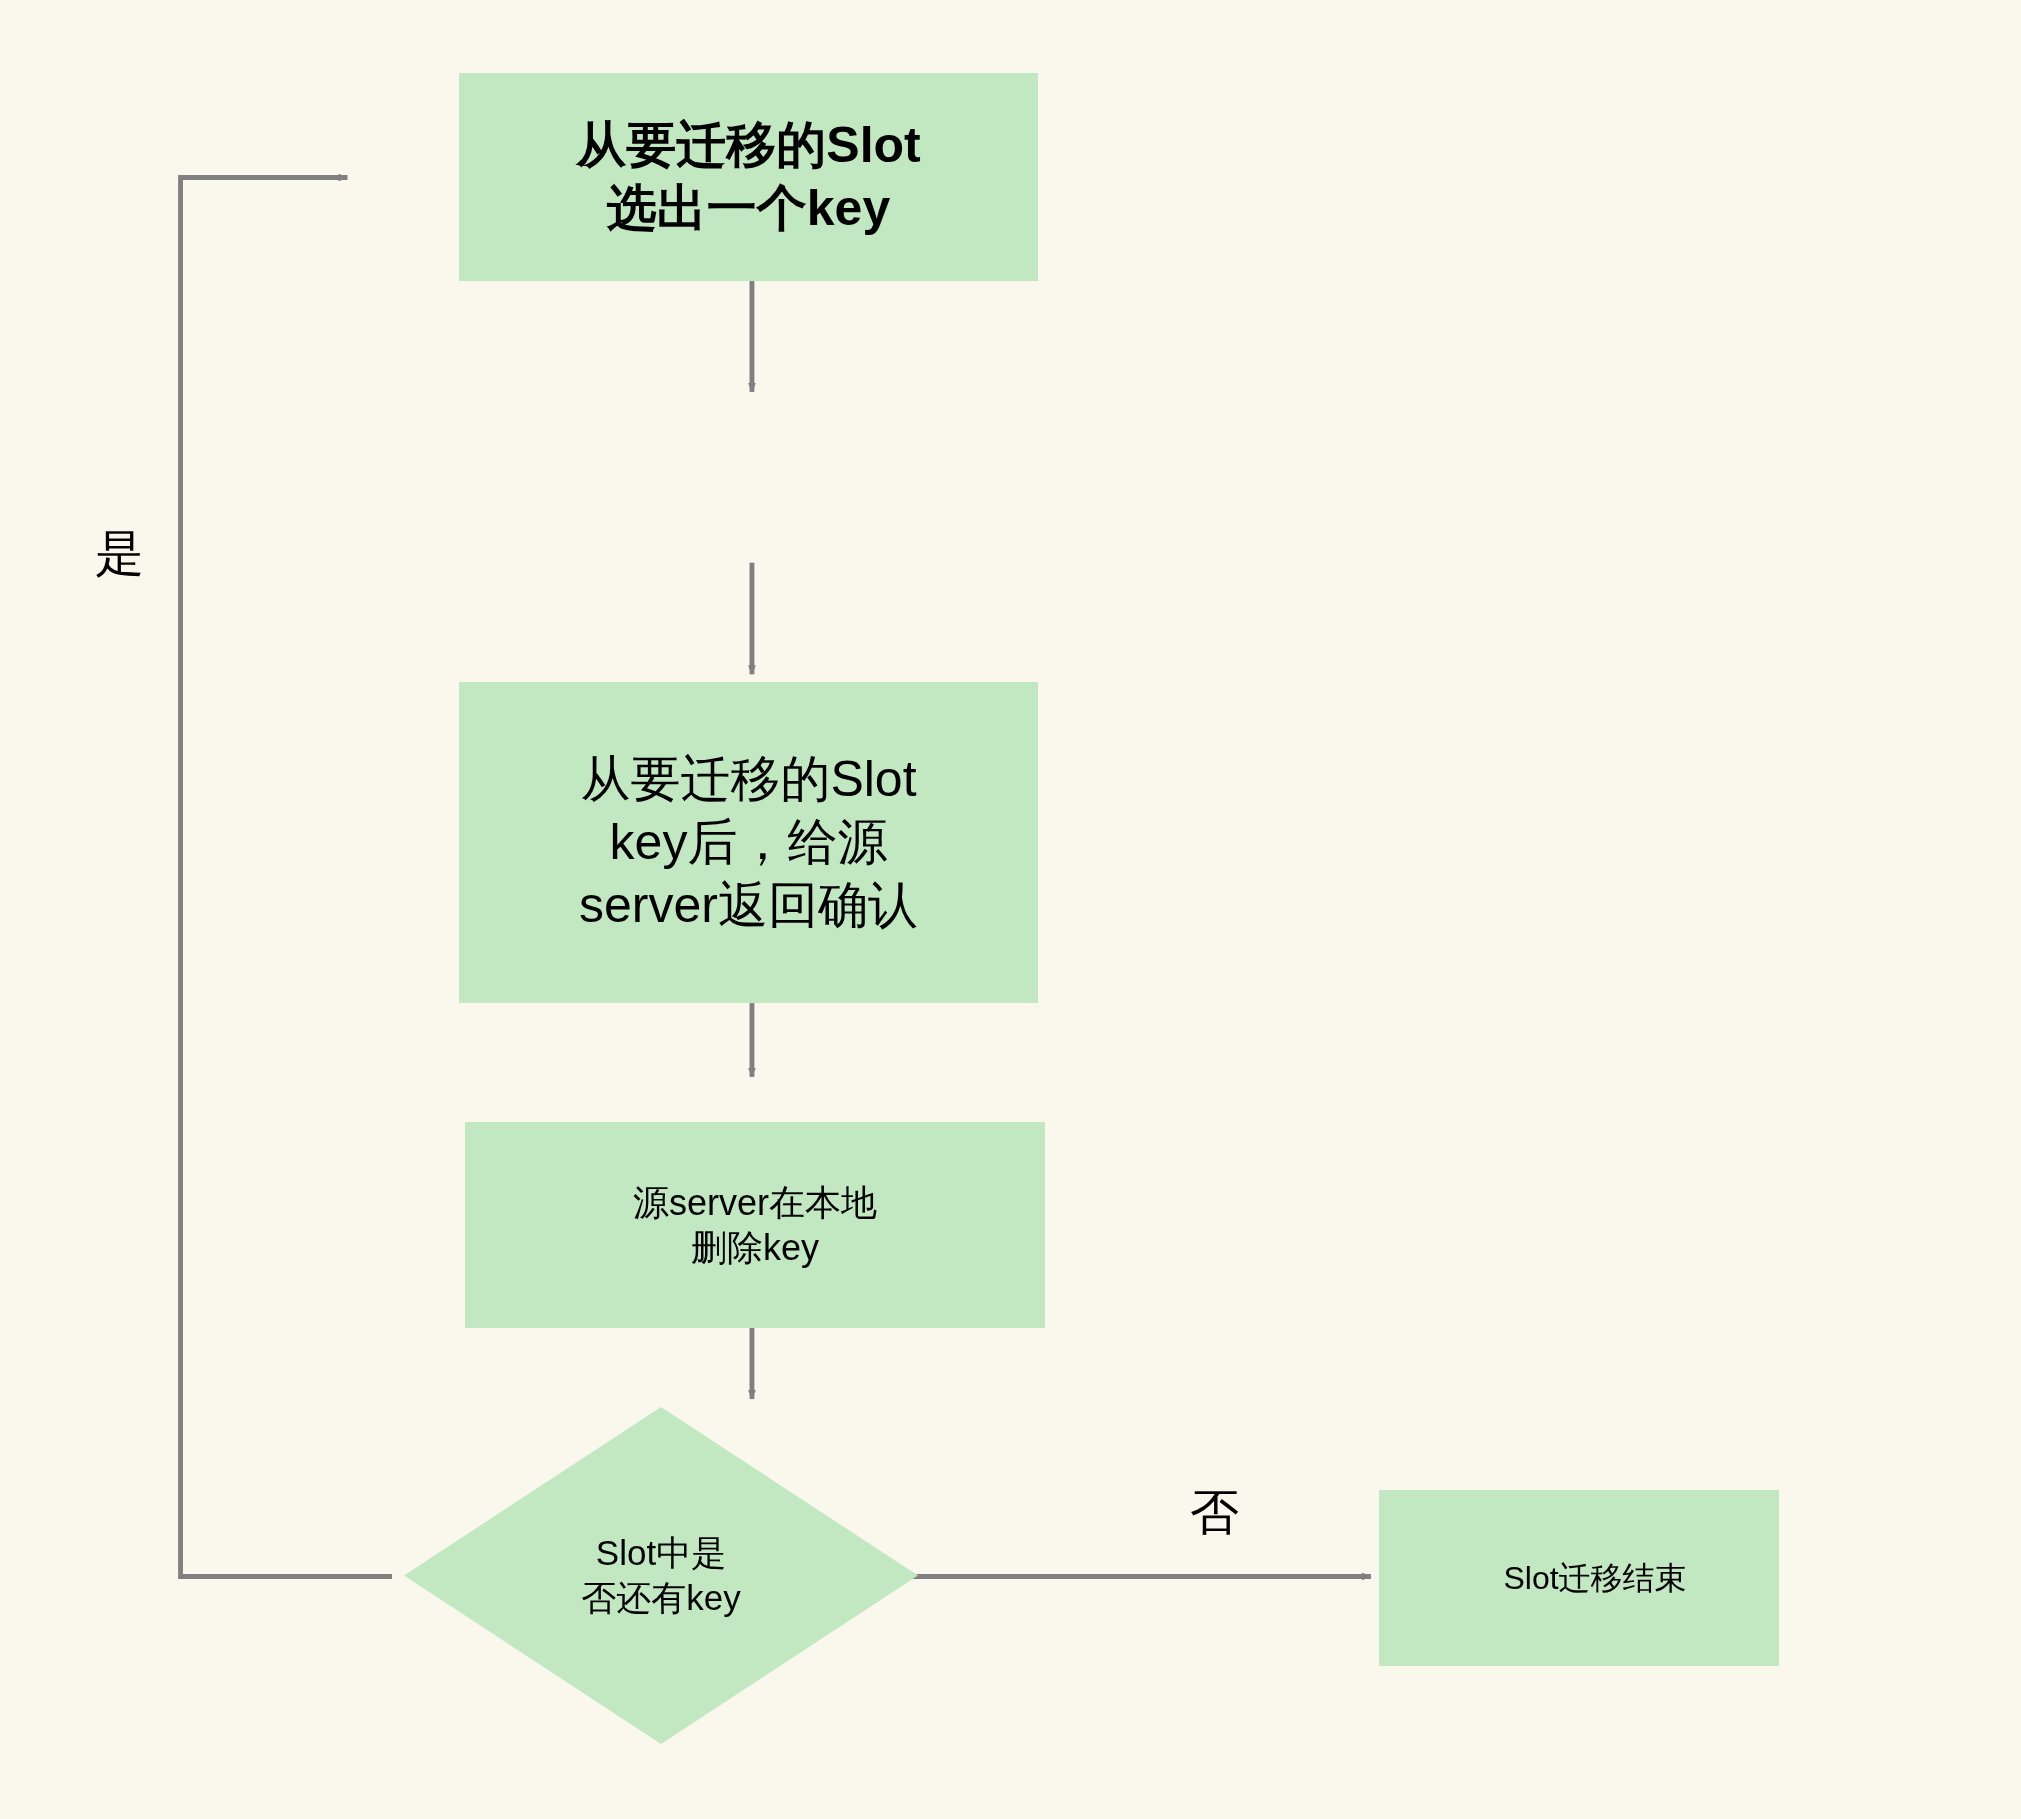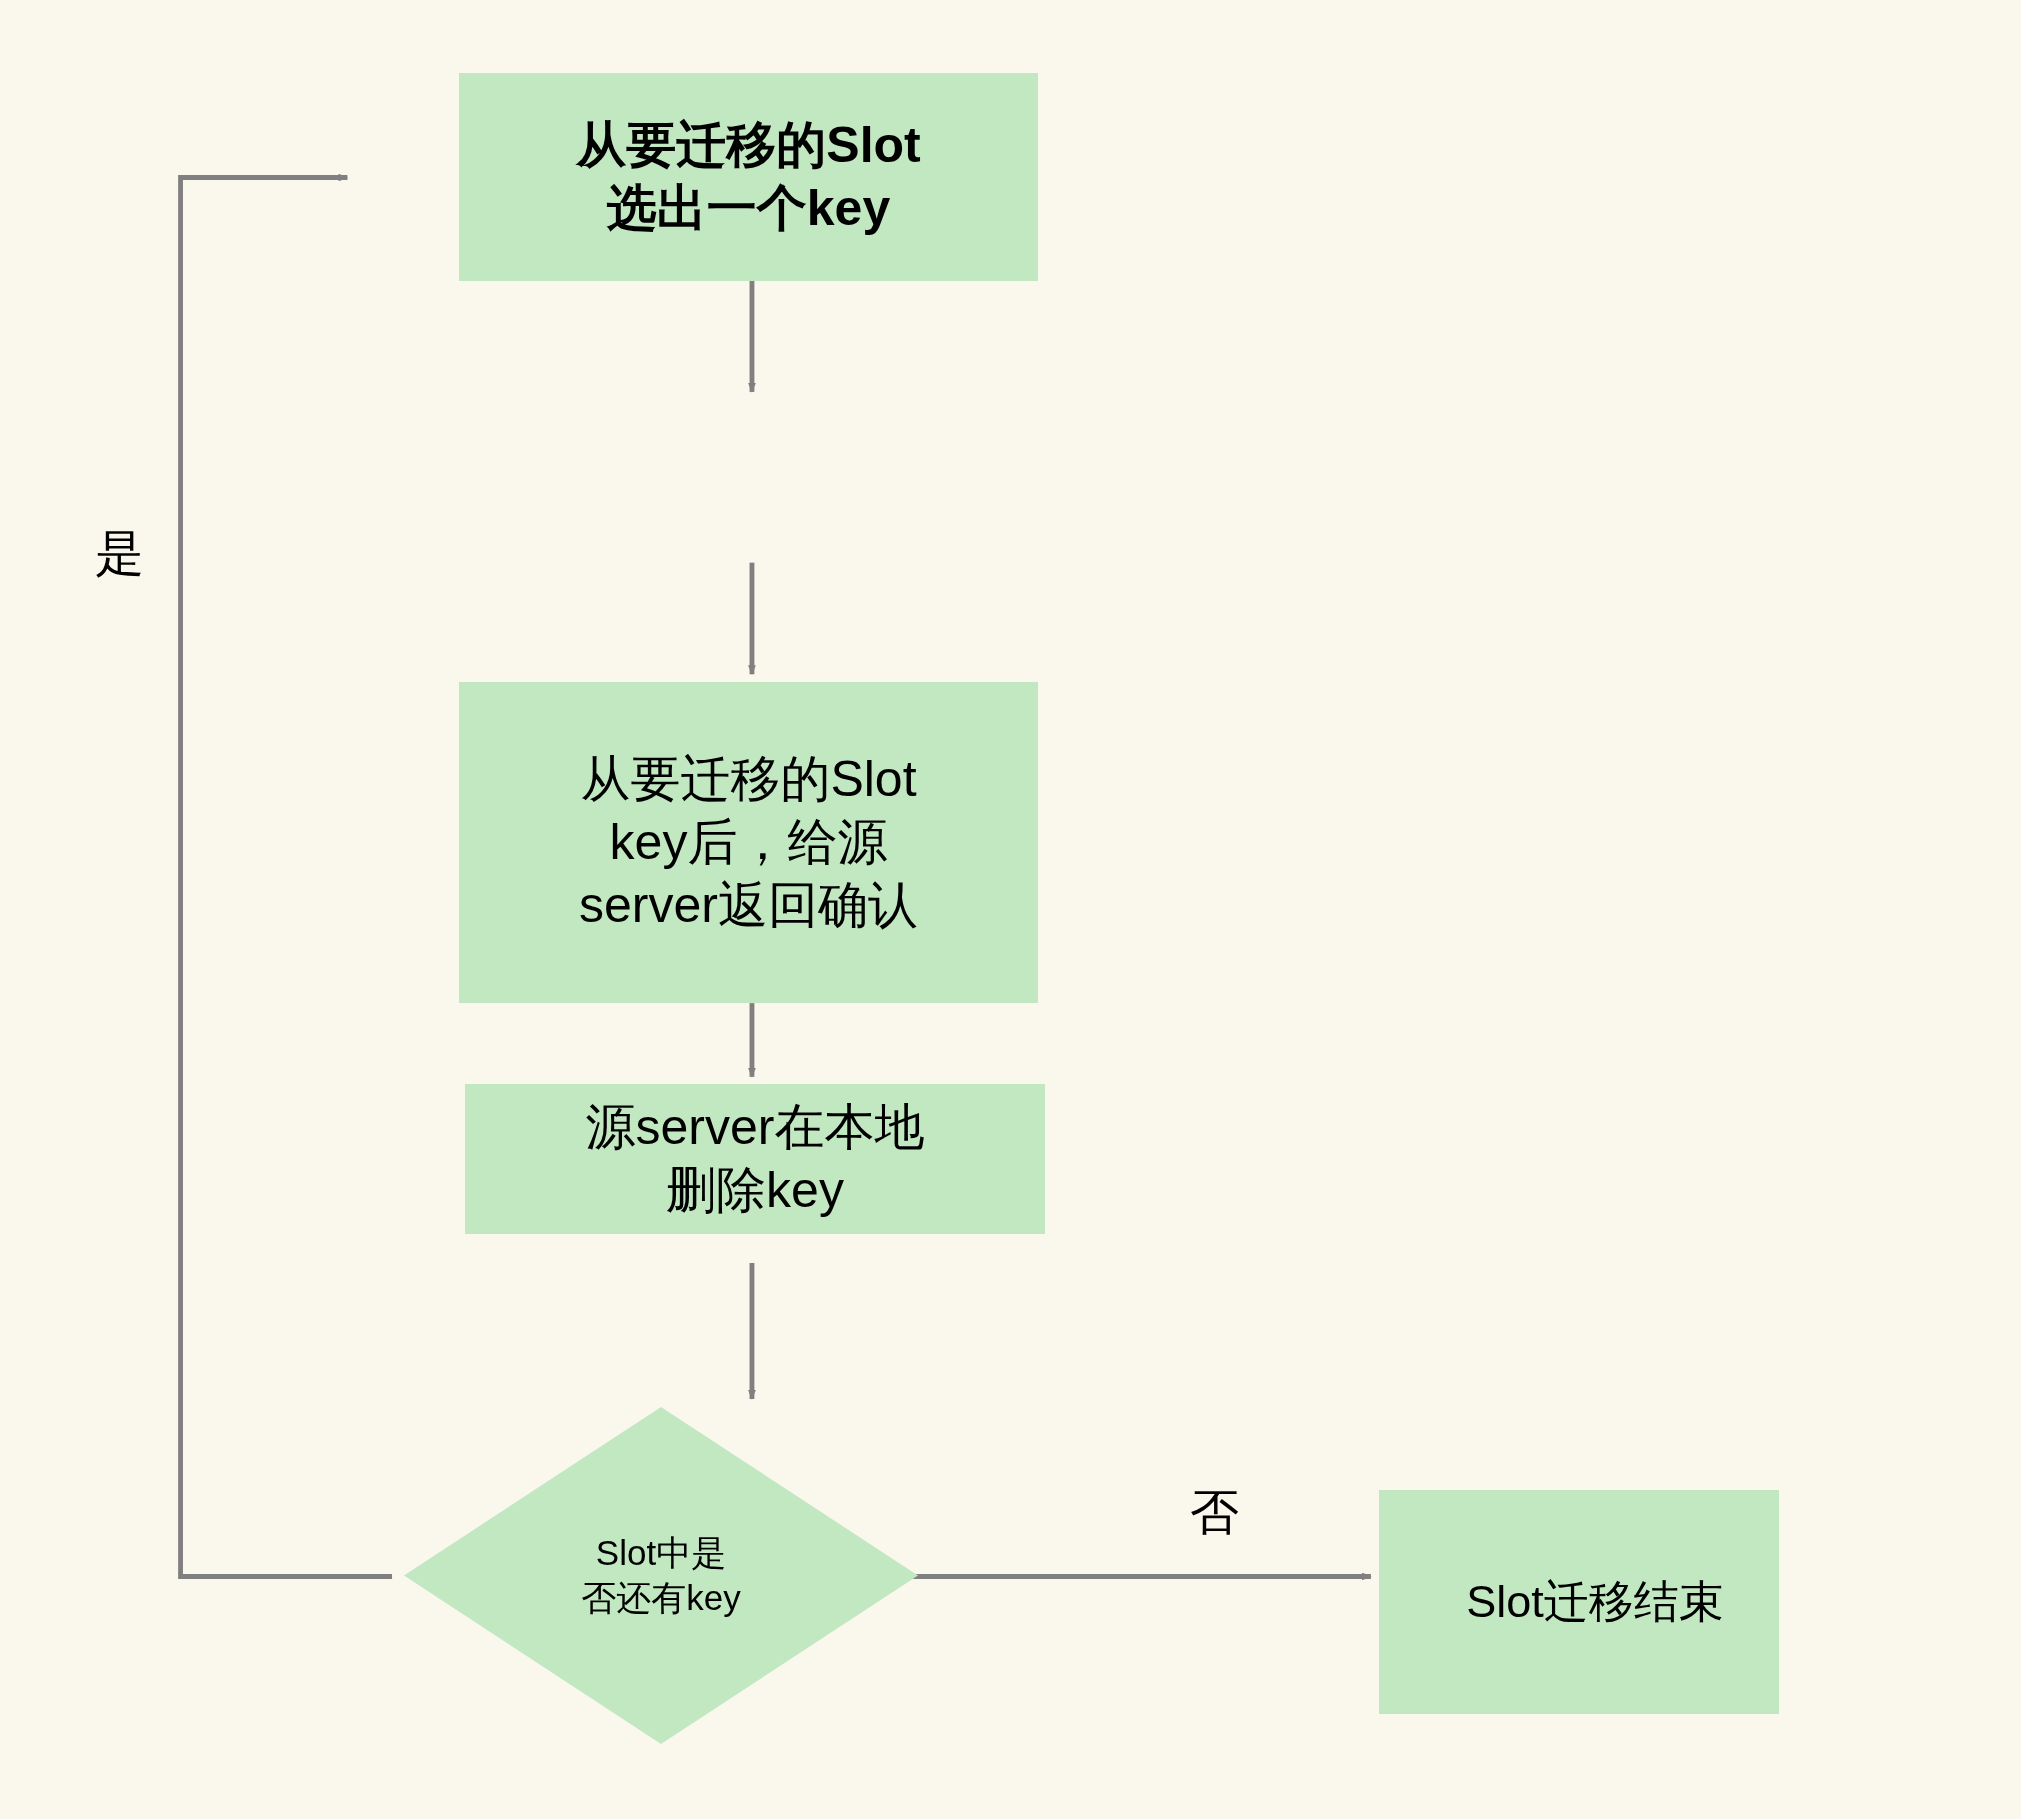--- a/index.html
+++ b/index.html
@@ -60,23 +60,23 @@
   .edge-label {
     position: absolute;
     color: #000000;
     font-size: 49px;
     line-height: 1;
     white-space: nowrap;
   }
   #node-start       { left: 459px;  top: 73px;   width: 579px;  height: 208px;  font-size: 50px; font-weight: bold; }
   #node-send        { left: 459px;  top: 400px;  width: 579px;  height: 163px;  font-size: 50px; }
   #node-ack         { left: 459px;  top: 682px;  width: 579px;  height: 321px;  font-size: 50px; }
-  #node-delete      { left: 465px;  top: 1084px; width: 580px;  height: 150px;  font-size: 50px; }
+  #node-delete      { left: 465px;  top: 1122px; width: 580px;  height: 206px;  font-size: 36px; }
   #node-decision    { left: 404px;  top: 1407px; width: 514px;  height: 337px;  font-size: 35px; }
-  #node-end         { left: 1379px; top: 1490px; width: 400px;  height: 224px;  font-size: 45px; padding-left: 32px; }
+  #node-end         { left: 1379px; top: 1490px; width: 400px;  height: 176px;  font-size: 32px; padding-left: 32px; }
   #label-yes        { left: 95px;   top: 529px; }
   #label-no         { left: 1190px; top: 1488px; }
 </style>
 </head>
 <body>
 
 <div id="canvas">
 
   <svg class="edges" viewBox="0 0 2083 1875">
     <defs>

